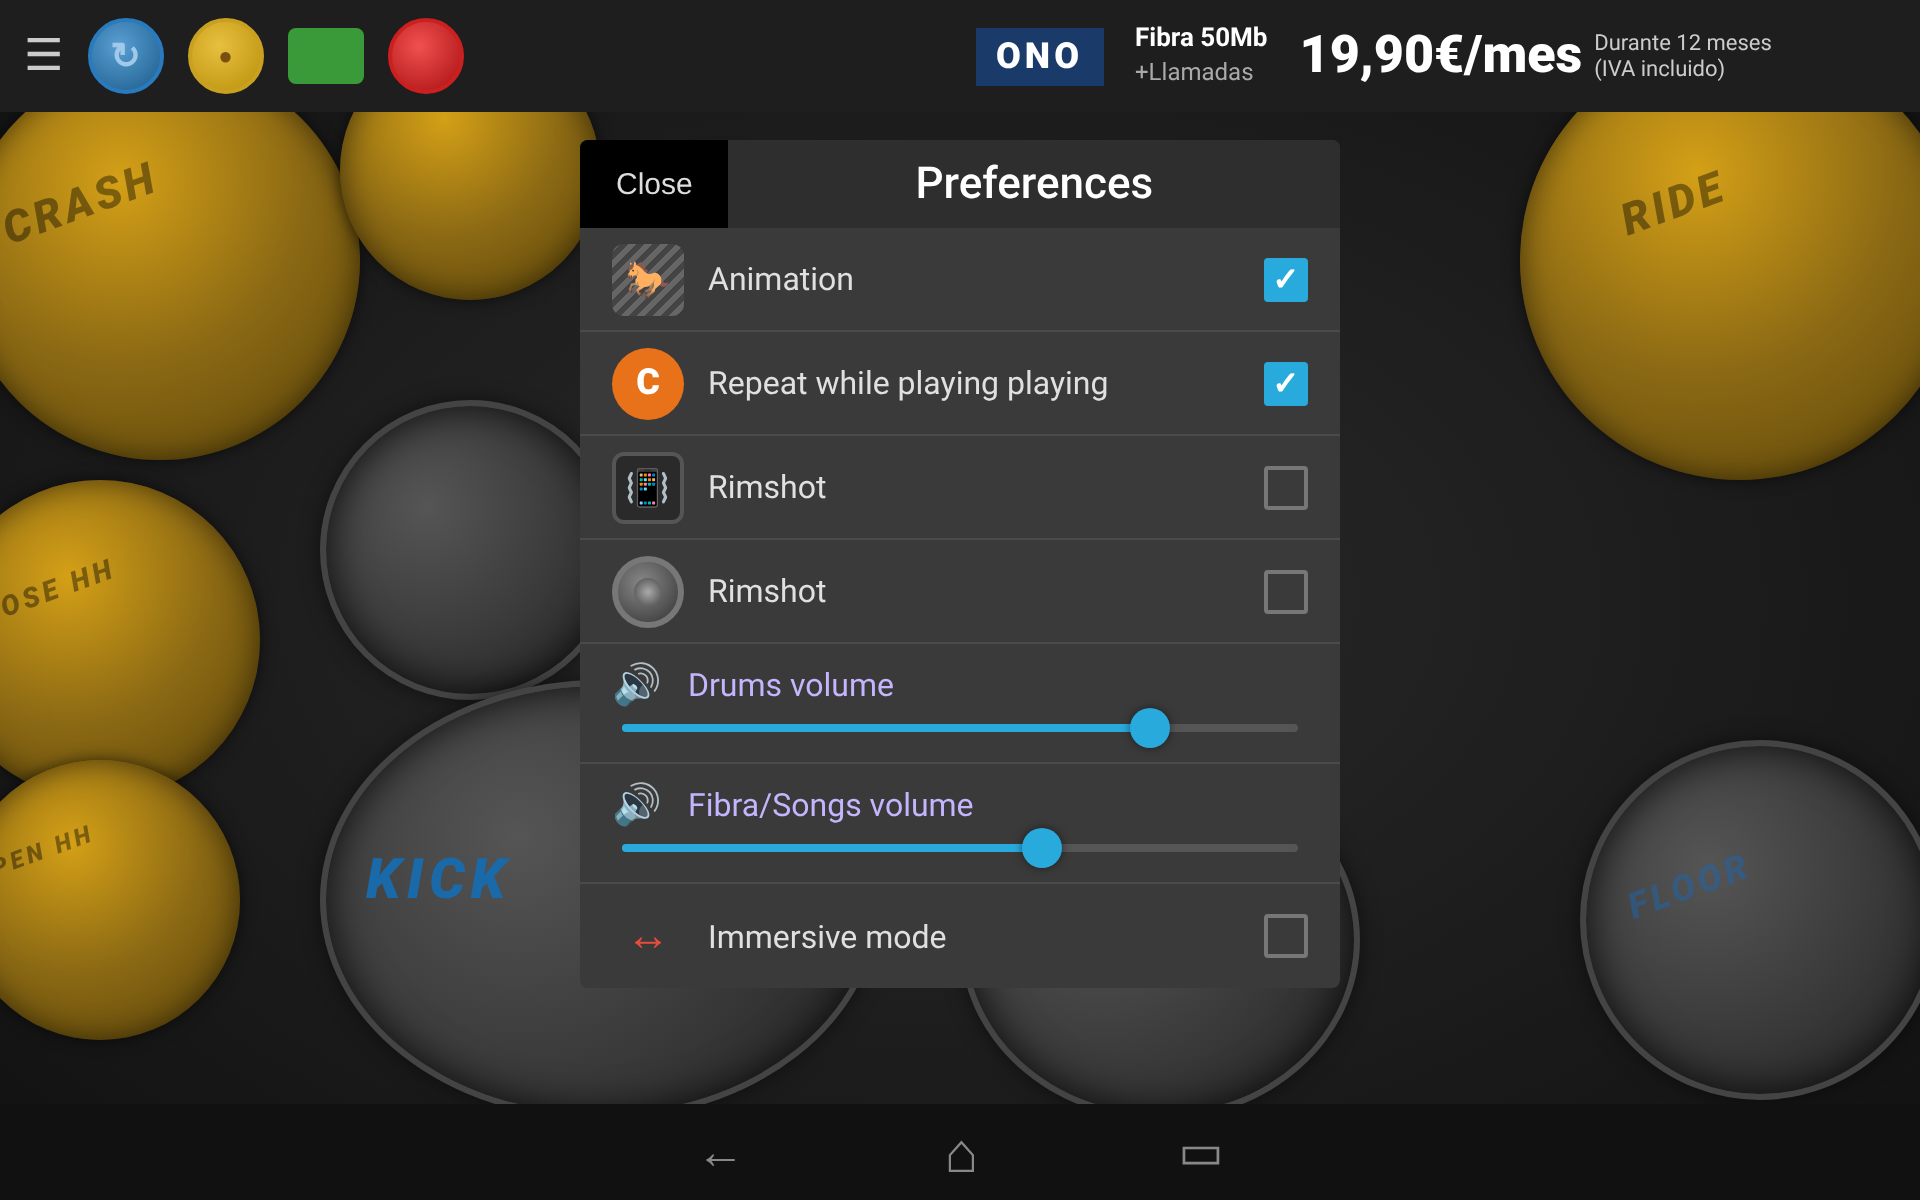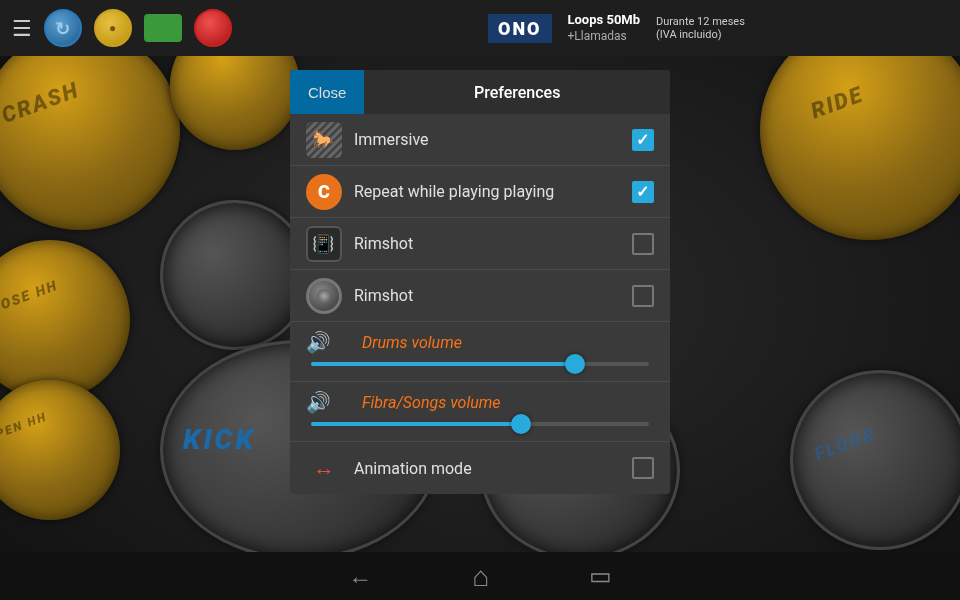--- a/index.html
+++ b/index.html
@@ -208,35 +208,35 @@
 
     .prefs-header {
       display: flex;
       align-items: center;
       background: #2e2e2e;
       padding: 0;
       height: 44px;
     }
 
     .close-btn {
-      background: #0369a1;
+      background: #000000;
       color: #ddd;
       border: none;
       height: 44px;
       padding: 0 18px;
       font-size: 15px;
       cursor: pointer;
       border-radius: 0;
     }
 
     .prefs-title {
       flex: 1;
       text-align: center;
       color: white;
-      font-size: 16px;
+      font-size: 22px;
       font-weight: 500;
     }
 
     .prefs-item {
       display: flex;
       align-items: center;
       padding: 0 16px;
       height: 52px;
       border-bottom: 1px solid #4a4a4a;
     }
@@ -309,24 +309,23 @@
     }
 
     .slider-row {
       display: flex;
       align-items: center;
       width: 100%;
       margin-bottom: 8px;
     }
 
     .slider-label {
-      color: #f97316;
+      color: #c4b5fd;
       font-size: 16px;
-      margin-left: 28px;
-      font-style: italic;
+      margin-left: 10px;
     }
 
     .slider-track {
       width: 100%;
       height: 4px;
       background: #555;
       border-radius: 2px;
       position: relative;
     }
 
@@ -409,22 +408,25 @@
     <div class="btn-circle btn-record" style="display:flex;align-items:center;justify-content:center;">
       <span style="color:#7a5010;font-size:12px;">●</span>
     </div>
     <div class="btn-green"></div>
     <div class="btn-red"></div>
   </div>
 
   <div class="ad-banner" style="position:absolute;right:0;top:0;display:flex;align-items:center;padding:0 8px;gap:6px;">
     <div class="ad-ono">ONO</div>
     <div class="ad-text">
-      <div style="font-weight:700;font-size:13px;color:white;">Loops 50Mb</div>
+      <div style="font-weight:700;font-size:13px;color:white;">Fibra 50Mb</div>
       <div style="font-size:12px;color:#aaa;">+Llamadas</div>
+    </div>
+    <div style="display:flex;align-items:baseline;gap:2px;">
+      <span class="ad-price">19,90€/mes</span>
     </div>
     <div class="ad-price-small">
       <div>Durante 12 meses</div>
       <div>(IVA incluido)</div>
     </div>
   </div>
 </div>
 
 <div class="prefs-dialog">
 
@@ -432,21 +434,21 @@
     <button class="close-btn">Close</button>
     <div class="prefs-title">Preferences</div>
   </div>
 
   <div class="prefs-item">
     <div class="prefs-item-icon icon-animation">
       <div class="icon-animation-inner">
         <span style="font-size:18px;">🐎</span>
       </div>
     </div>
-    <span class="prefs-label">Immersive</span>
+    <span class="prefs-label">Animation</span>
     <div class="checkbox checked">
       <span class="checkbox-check">✓</span>
     </div>
   </div>
 
   <div class="prefs-item">
     <div class="prefs-item-icon icon-repeat" style="width:36px;height:36px;border-radius:50%;background:#e8721a;display:flex;align-items:center;justify-content:center;">
       <span style="color:white;font-size:18px;font-weight:900;">C</span>
     </div>
     <span class="prefs-label">Repeat while playing playing</span>
@@ -490,21 +492,21 @@
     <div class="slider-track" style="width:calc(100% - 10px);margin-left:5px;">
       <div class="slider-fill" style="width:62%;background:#29aadd;"></div>
       <div class="slider-thumb" style="left:calc(62% - 10px);background:#29aadd;"></div>
     </div>
   </div>
 
   <div class="prefs-item" style="border-bottom:none;">
     <div class="prefs-item-icon" style="width:36px;height:36px;display:flex;align-items:center;justify-content:center;">
       <span style="color:#e74c3c;font-size:22px;font-weight:900;">↔</span>
     </div>
-    <span class="prefs-label">Animation mode</span>
+    <span class="prefs-label">Immersive mode</span>
     <div class="checkbox"></div>
   </div>
 </div>
 
 <div class="bottom-bar">
   <span class="nav-icon">←</span>
   <span class="nav-icon" style="font-size:28px;">⌂</span>
   <span class="nav-icon">▭</span>
 </div>
 

